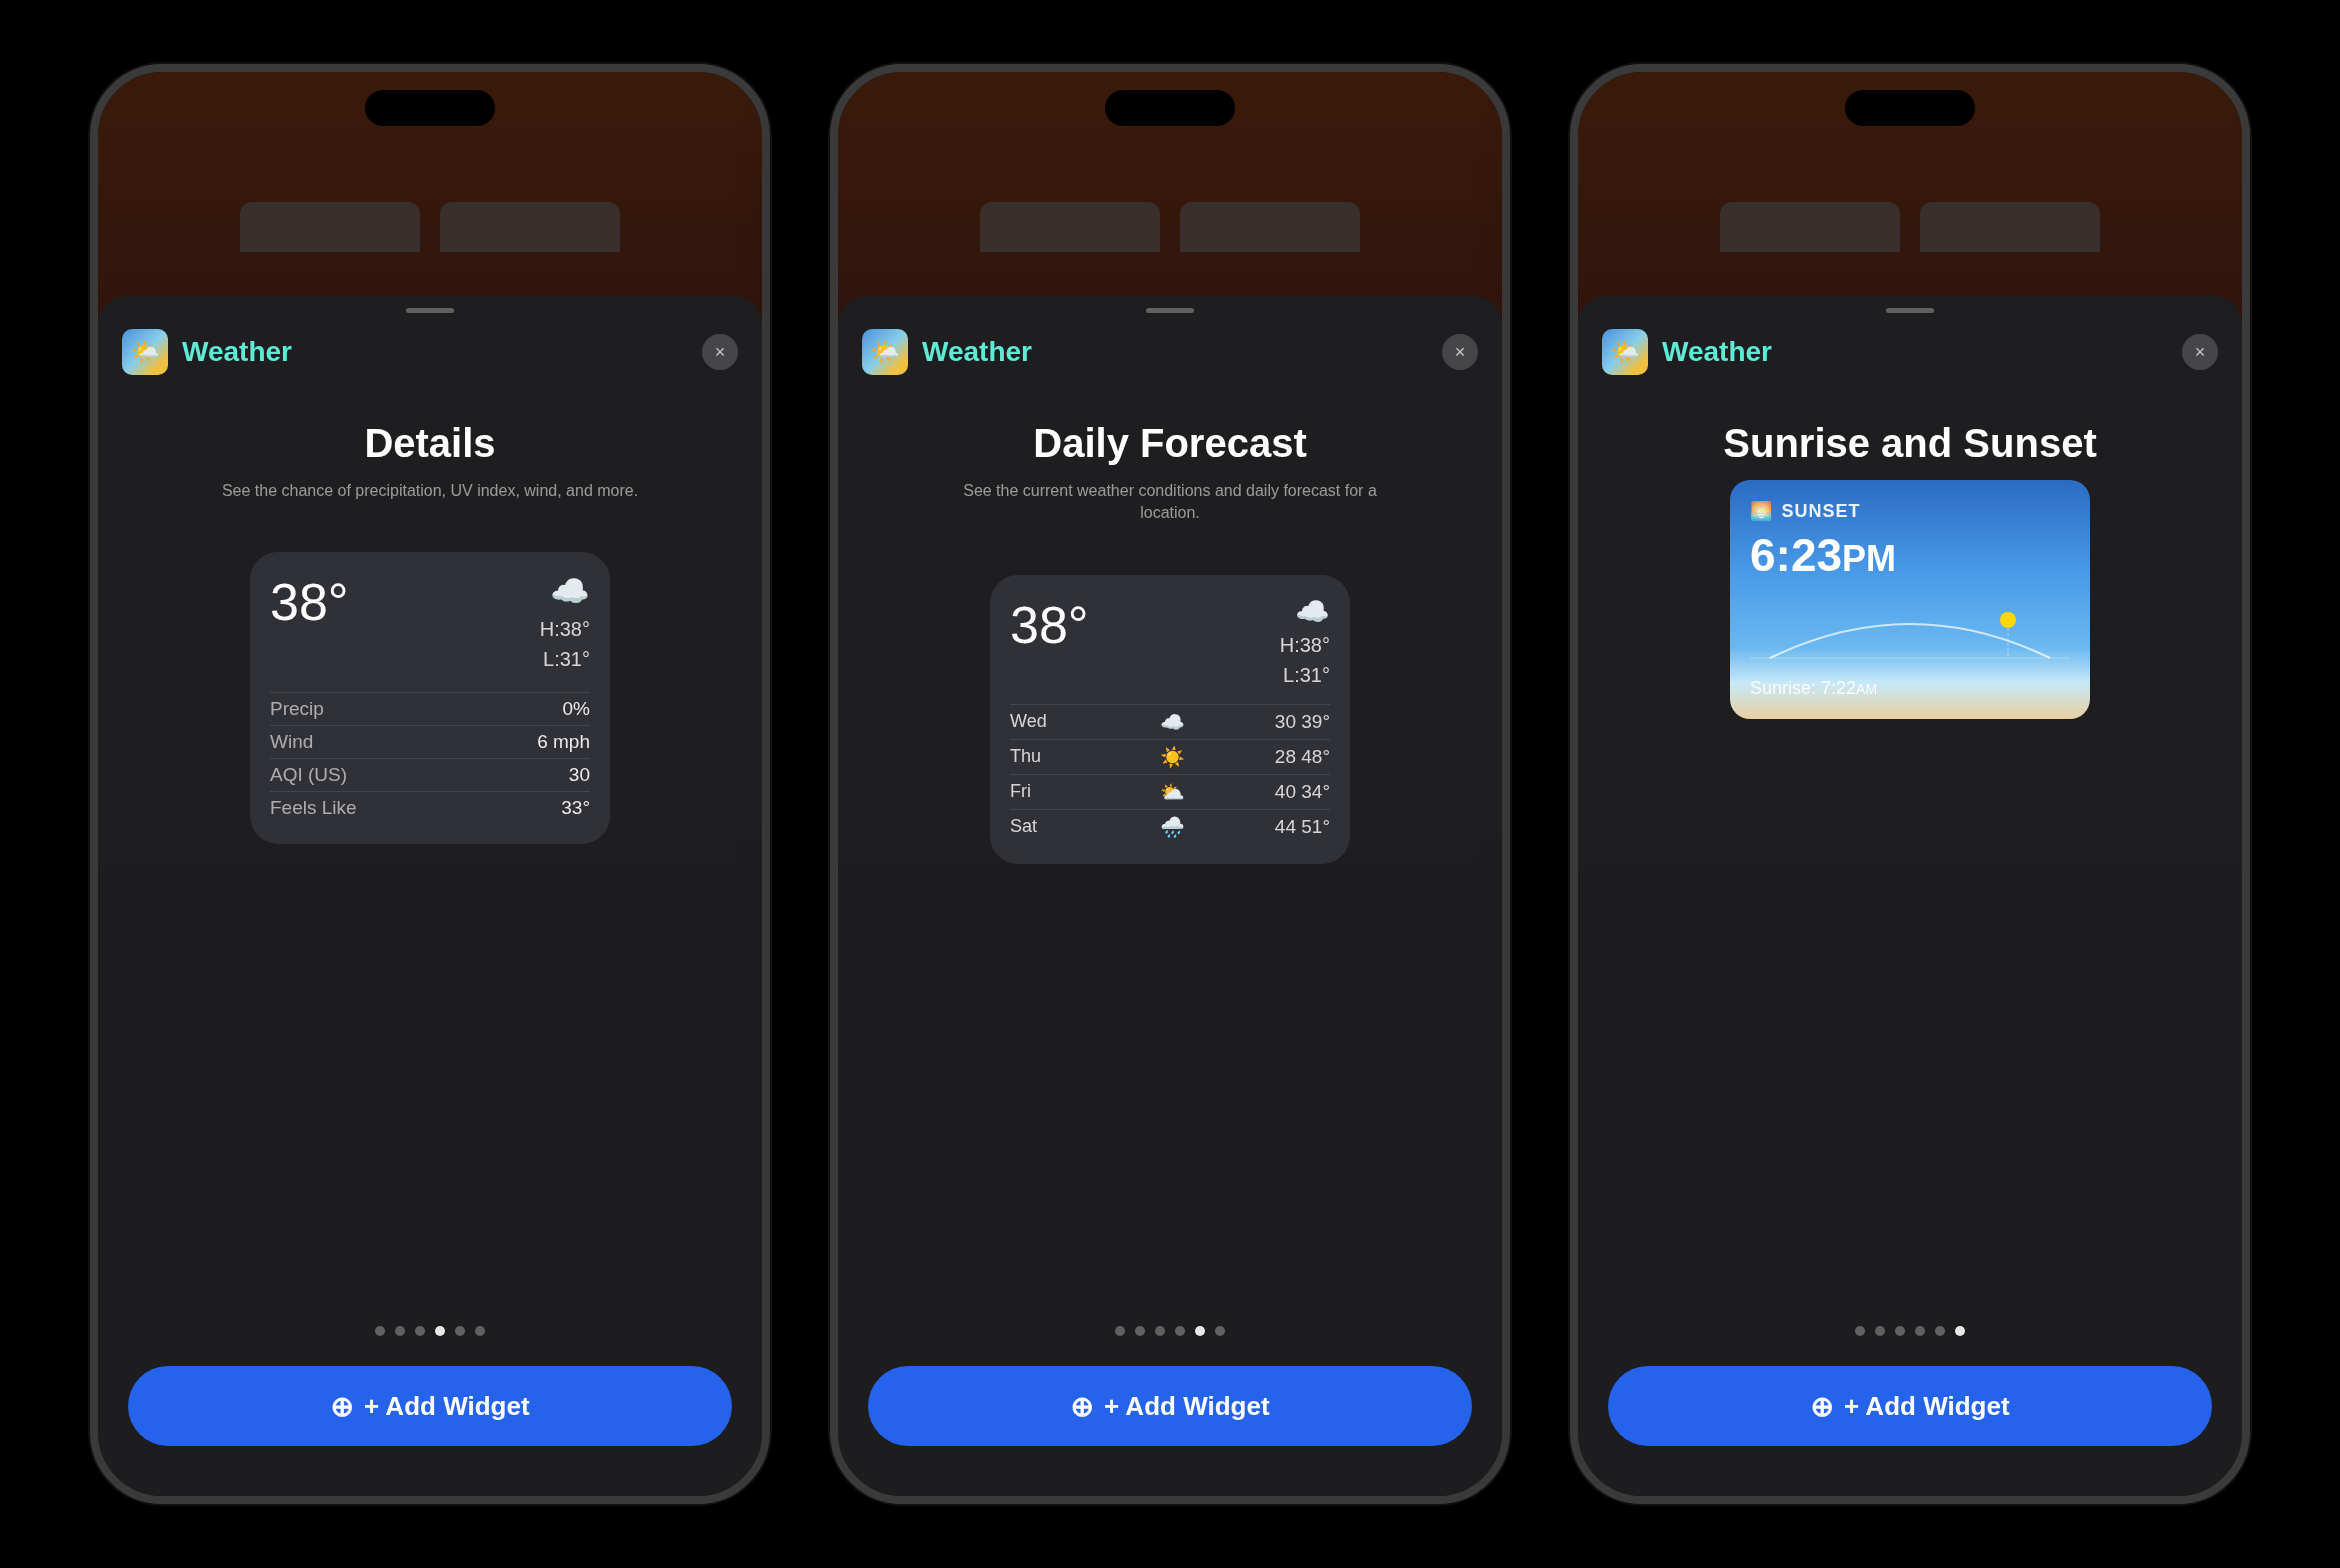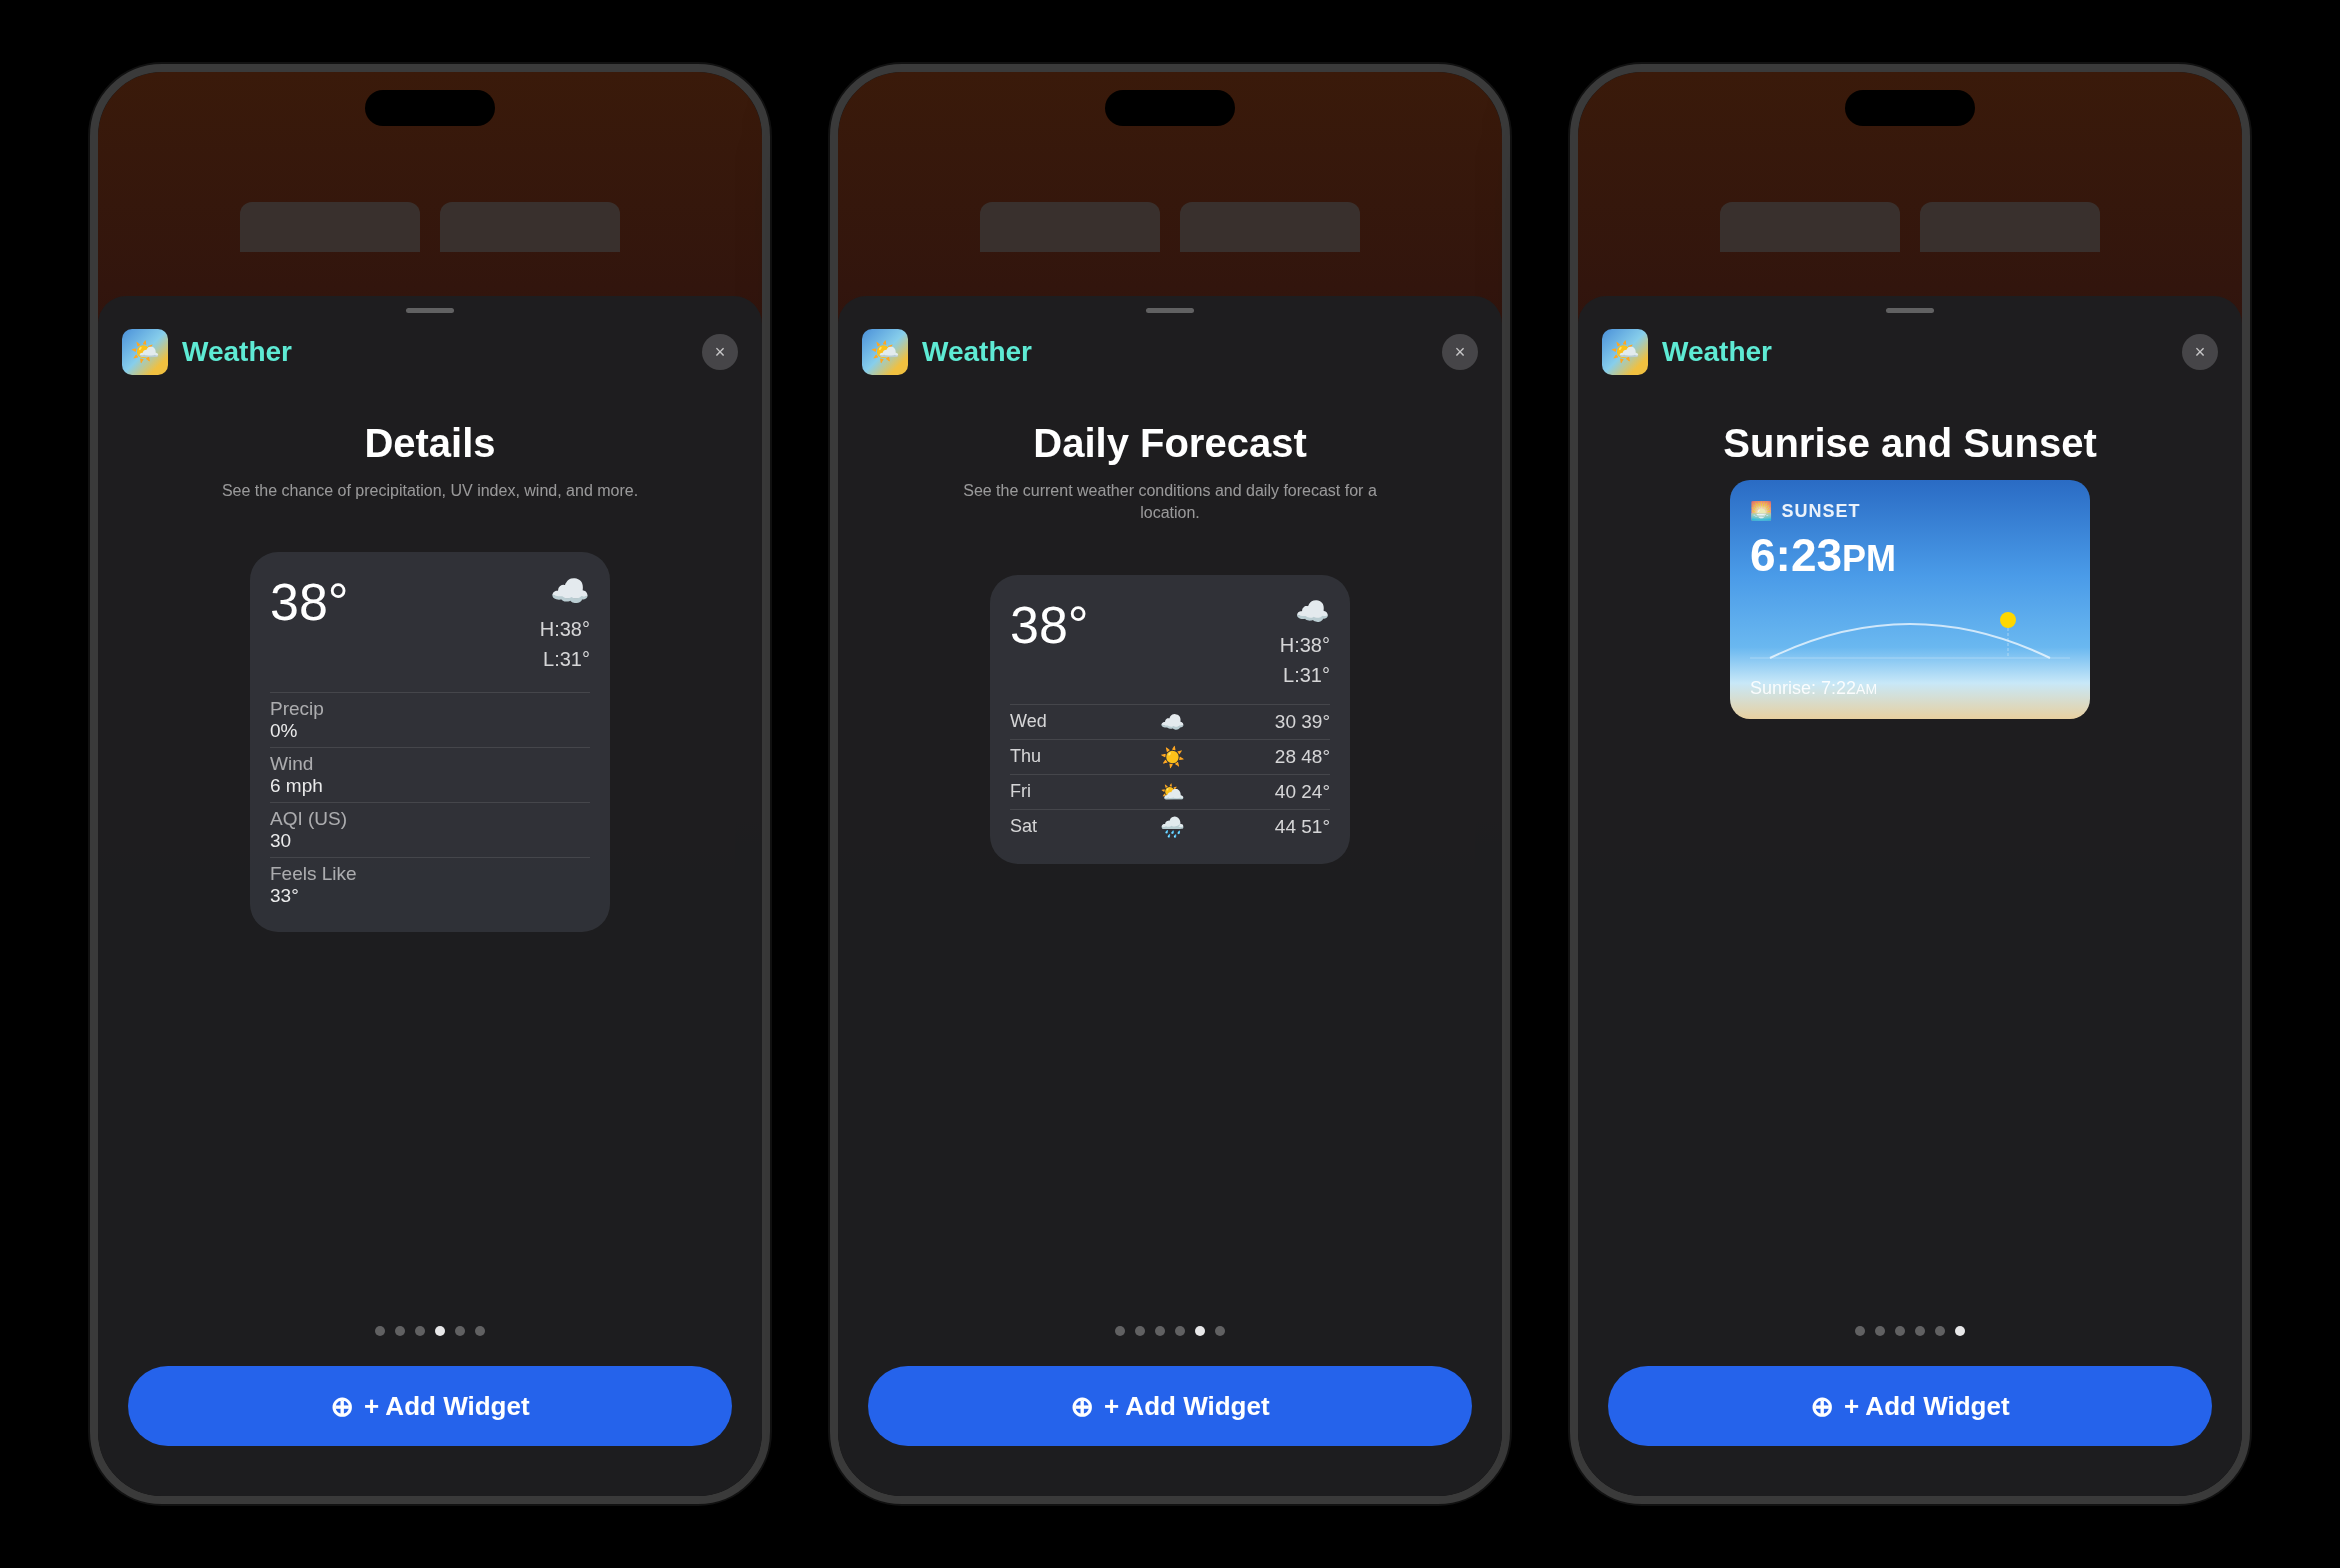--- a/index.html
+++ b/index.html
@@ -210,21 +210,20 @@
       font-size: 32px;
       margin-bottom: 4px;
       text-align: right;
     }
 
     .details-row {
       display: flex;
       justify-content: space-between;
       padding: 5px 0;
       border-top: 1px solid rgba(255,255,255,0.1);
-      flex-direction: column;
     }
 
     .details-label {
       color: rgba(255,255,255,0.6);
       font-size: 19px;
     }
 
     .details-value {
       color: rgba(255,255,255,0.9);
       font-size: 19px;
@@ -496,21 +495,21 @@
               <span class="forecast-day-label">Thu</span>
               <span class="forecast-day-icon">☀️</span>
               <span class="forecast-day-temps">
                 <span>28</span> <span>48°</span>
               </span>
             </div>
             <div class="forecast-day-row">
               <span class="forecast-day-label">Fri</span>
               <span class="forecast-day-icon">⛅</span>
               <span class="forecast-day-temps">
-                <span>40</span> <span>24°</span>
+                <span>40</span> <span>34°</span>
               </span>
             </div>
             <div class="forecast-day-row">
               <span class="forecast-day-label">Sat</span>
               <span class="forecast-day-icon">🌧️</span>
               <span class="forecast-day-temps">
                 <span>44</span> <span>51°</span>
               </span>
             </div>
           </div>

